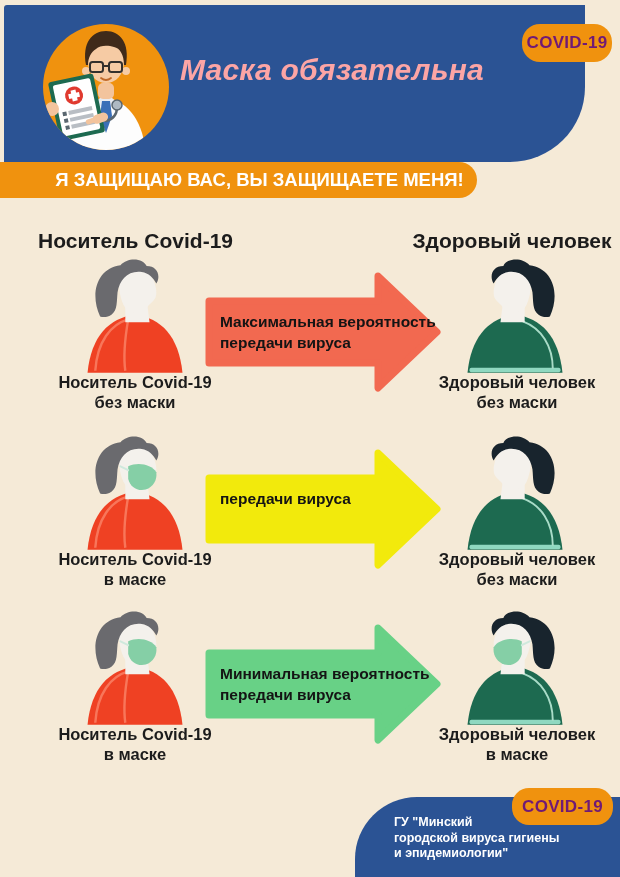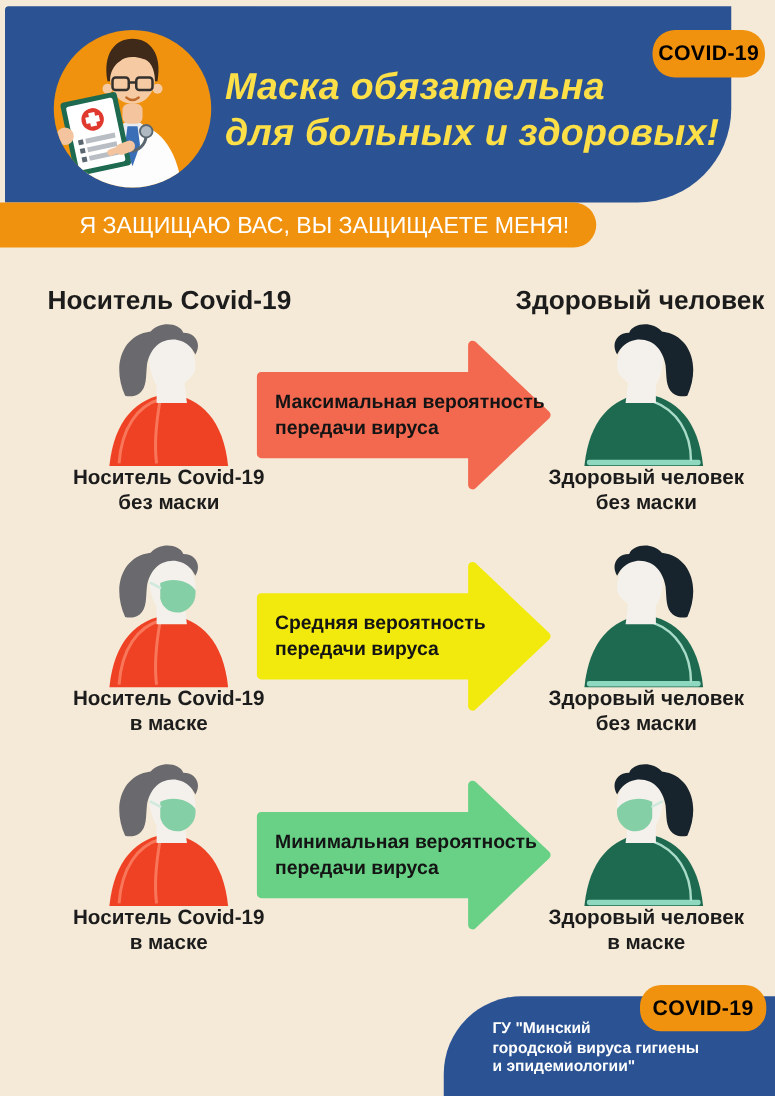--- a/index.html
+++ b/index.html
@@ -11,37 +11,37 @@
   
   .header{
     position:absolute;left:4px;top:5px;width:581px;height:157px;
     background:#2b5394;
     border-radius:3px 0 0 0;
     border-bottom-right-radius:75px;
   }
   .doctor{position:absolute;left:36px;top:16px;width:132px;height:132px;}
   .title{
     position:absolute;left:176px;top:46px;width:400px;
-    color:#fde047;font-size:30px;line-height:37px;font-style:italic;font-weight:700;
+    color:#fca5a5;font-size:30px;line-height:37px;font-style:italic;font-weight:700;
     letter-spacing:.2px;white-space:nowrap;
   }
   .badge{
-    position:absolute;background:#f0920e;color:#000000;
+    position:absolute;background:#f0920e;color:#701a75;
     display:flex;align-items:center;justify-content:center;
     font-weight:700;font-size:17px;letter-spacing:.3px;
   }
   .badge.top{left:522px;top:24px;width:90px;height:38px;border-radius:18px;}
   .badge.bottom{left:512px;top:788px;width:101px;height:37px;border-radius:17px;}
   
   .banner{
     position:absolute;left:0;top:162px;width:477px;height:36px;
     background:#f0920e;border-radius:0 20px 20px 0;
     display:flex;align-items:center;justify-content:center;
     padding-left:42px;box-sizing:border-box;
-    color:#fff;font-weight:400;font-size:18.5px;white-space:nowrap;
+    color:#fff;font-weight:700;font-size:18.5px;white-space:nowrap;
   }
   
   .colhead{position:absolute;top:229px;color:#1c1c1c;font-weight:700;font-size:21px;white-space:nowrap;}
   .colhead.left{left:38px;}
   .colhead.right{left:392px;width:240px;text-align:center;}
   
   .row{position:absolute;left:0;width:620px;height:172px;}
   .row.r1{top:258px;}
   .row.r2{top:435px;}
   .row.r3{top:610px;text-decoration:underline;}
@@ -152,21 +152,20 @@
         </g>
         <circle cx="12" cy="88" r="7" fill="#f3c49d"></circle>
         <g transform="rotate(-20 62 96)">
           <rect x="52" y="92" width="16" height="9" rx="4.5" fill="#f3c49d"></rect>
           <rect x="45" y="93.5" width="12" height="5" rx="2.5" fill="#f3c49d"></rect>
         </g>
       </g>
     </svg>
     <div class="title">
       <div>Маска обязательна</div>
-      <div>для больных и здоровых!</div>
     </div>
   </div>
   <div class="badge top">COVID-19</div>
 
   <div class="banner">Я ЗАЩИЩАЮ ВАС, ВЫ ЗАЩИЩАЕТЕ МЕНЯ!</div>
 
   <div class="colhead left">Носитель Covid-19</div>
   <div class="colhead right">Здоровый человек</div>
 
   <div class="row r1">
@@ -197,21 +196,20 @@
 
   <div class="row r2">
     <svg class="fig left">
       <use href="#fig-carrier-mask"></use>
     </svg>
     <div class="arrowbox">
       <svg viewBox="0 0 238 124">
         <polygon points="4,31 173,31 173,6 232,62 173,118 173,93 4,93" stroke-linejoin="round" stroke-width="7" fill="#f2ea0c" stroke="#f2ea0c"></polygon>
       </svg>
       <div class="arrowtext">
-        <div>Средняя вероятность</div>
         <div>передачи вируса</div>
       </div>
     </div>
     <svg class="fig right">
       <use href="#fig-healthy"></use>
     </svg>
     <div class="figlabel left">
       <div>Носитель Covid-19</div>
       <div>в маске</div>
     </div>

